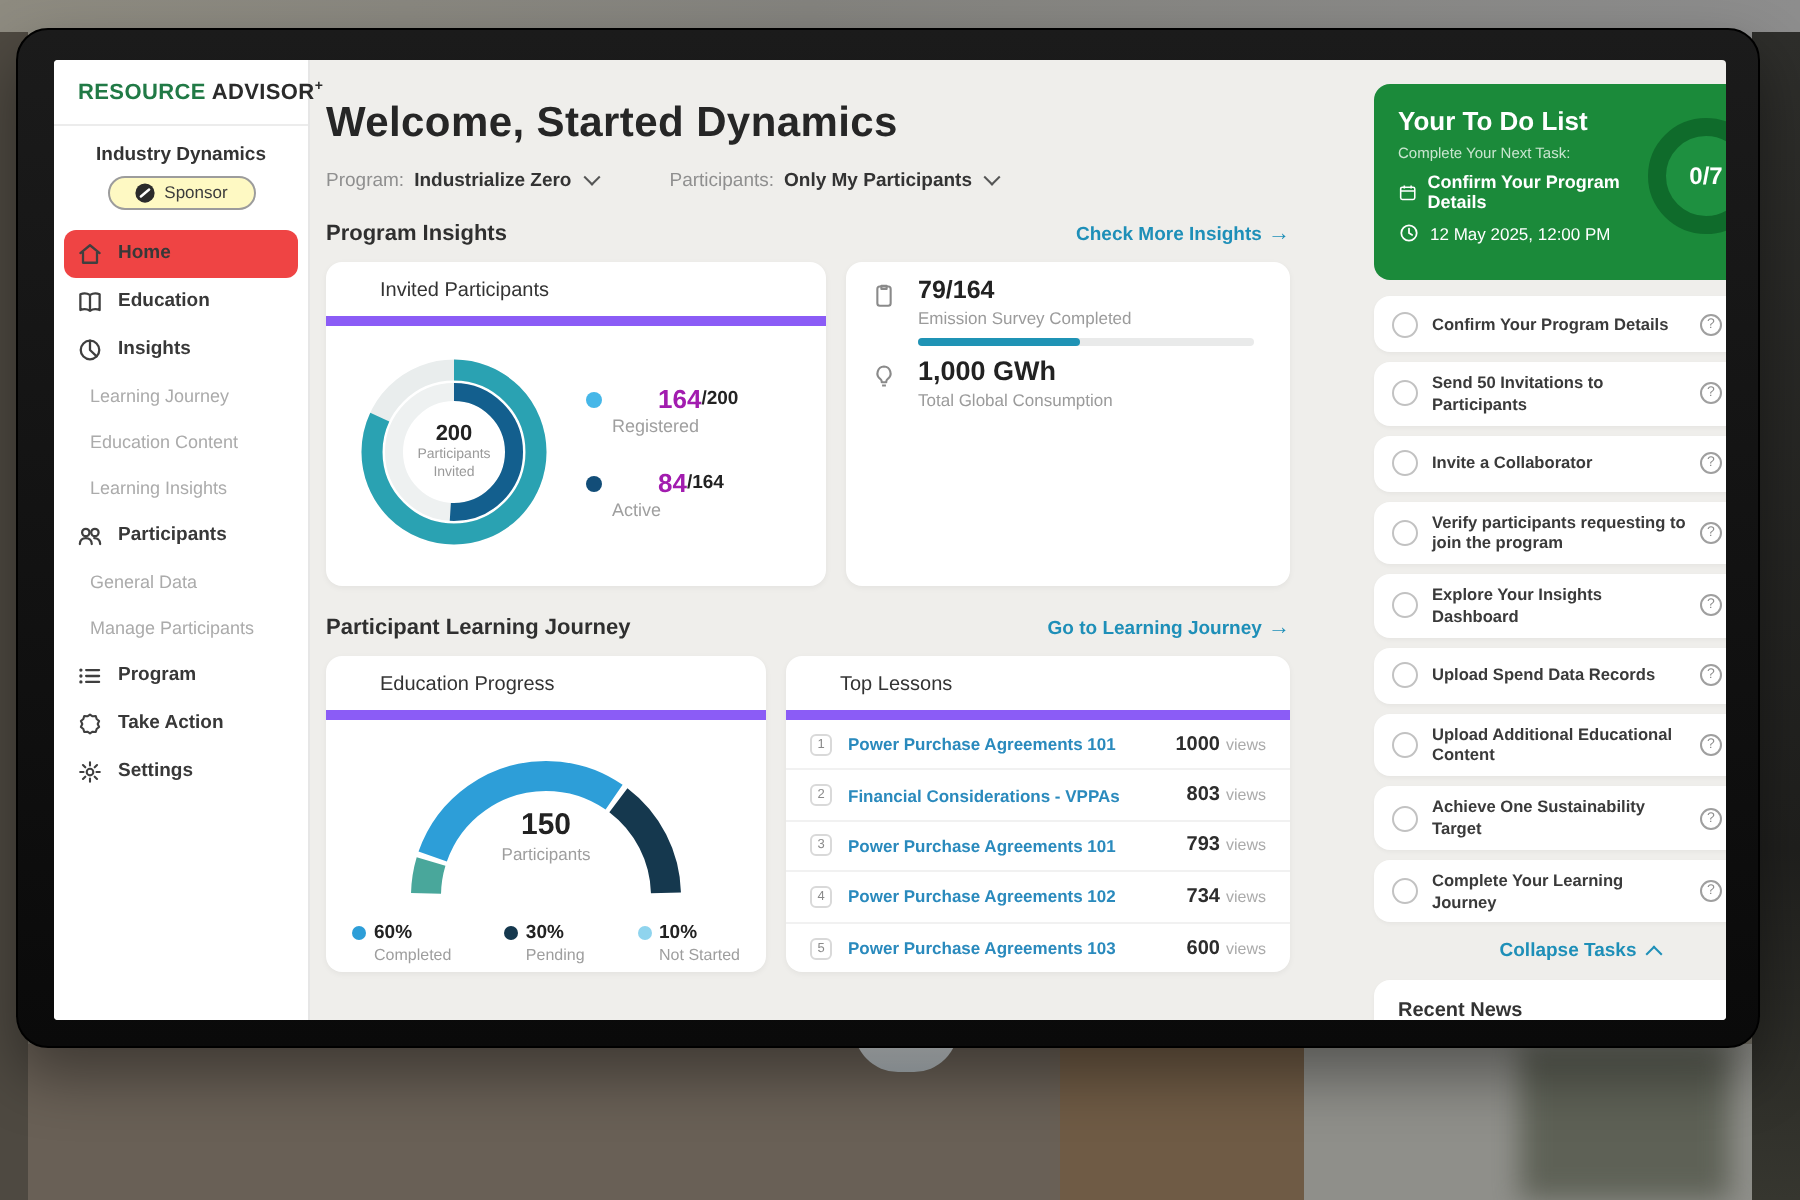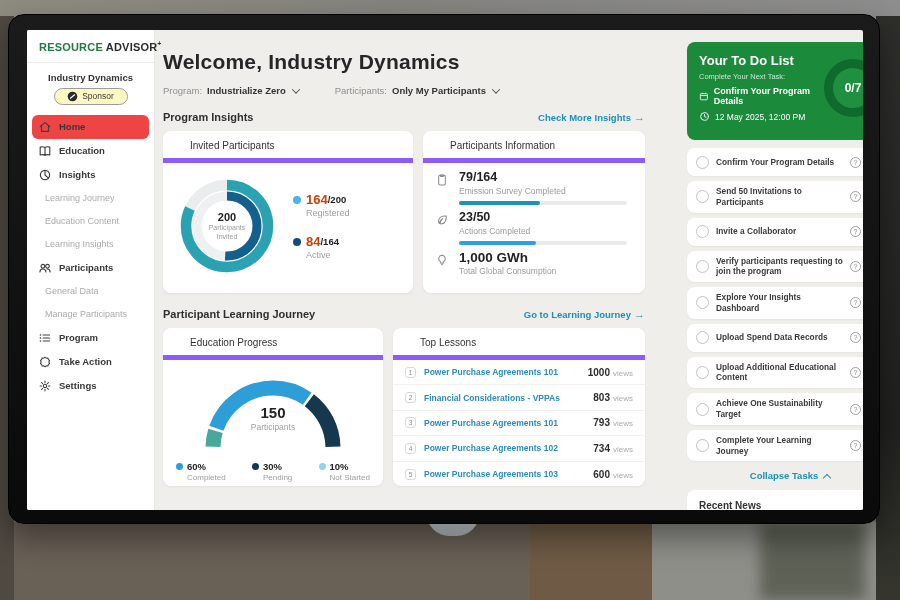--- a/index.html
+++ b/index.html
@@ -69,21 +69,21 @@
   .invited-body { display:flex; align-items:center; padding:5px 6px; }
   .donut-wrap { position:relative; width:116px; height:116px; flex:none; }
   .donut-center { position:absolute; inset:0; display:flex; flex-direction:column; align-items:center; justify-content:center; text-align:center; }
   .dc-val { font-size:11px; font-weight:bold; color:#222; }
   .dc-label { font-size:7px; color:#9a9a9a; width:52px; line-height:1.25; margin-top:1px; }
   .legend { margin-left:8px; display:flex; flex-direction:column; gap:16px; }
   .dot { width:8px; height:8px; border-radius:50%; display:inline-block; margin-right:5px; flex:none; }
   .dot-registered { background:#46b7e8; }
   .dot-active { background:#124d78; }
   .leg-top { display:flex; align-items:center; }
-  .leg-val { font-size:13px; font-weight:bold; color:#c2410c; }
+  .leg-val { font-size:13px; font-weight:bold; color:#a21caf;margin-left:23px; }
   .leg-total { font-size:9.5px; font-weight:bold; color:#222; }
   .leg-label { font-size:9px; color:#9f9f9f; margin-left:13px; margin-top:1px; }
 
   
   .card-pinfo { flex:1; height:162px; }
   .pinfo-body { padding:8px 12px 0; }
   .stat { display:flex; gap:8px; margin-bottom:6px; }
   .stat-icon { width:16px; padding-top:2px; flex:none; }
   .stat-val { font-size:12.5px; font-weight:bold; color:#222; line-height:1.1; }
   .stat-label { font-size:8.5px; color:#9b9b9b; margin-top:1px; }
@@ -235,21 +235,21 @@
             <svg width="14" height="14" viewBox="0 0 16 16" fill="none" stroke="#3f3f3f" stroke-width="1.2" stroke-linecap="round">
                 <circle cx="8" cy="8" r="1.9"></circle>
                 <path d="M8 2.4v1.9M8 11.7v1.9M2.4 8h1.9M11.7 8h1.9M4 4l1.3 1.3M10.7 10.7L12 12M12 4l-1.3 1.3M5.3 10.7L4 12"></path>
               </svg>
             <span>Settings</span>
           </div>
         </nav>
       </aside>
 
       <main class="main">
-        <div class="h1">Welcome, Industry Dynamics</div>
+        <div class="h1">Welcome, Started Dynamics</div>
 
         <div class="filters">
           <div>
             <span class="f-label">Program:</span><span class="f-value">Industrialize Zero</span><span class="chev"></span>
           </div>
           <div>
             <span class="f-label">Participants:</span><span class="f-value">Only My Participants</span><span class="chev"></span>
           </div>
         </div>
 
@@ -290,48 +290,33 @@
                       <span class="leg-val">84</span>
                       <span class="leg-total">/164</span>
                     </div>
                   <div class="leg-label">Active</div>
                 </div>
               </div>
             </div>
           </div>
 
           <div class="card card-pinfo">
-            <div class="card-h">Participants Information</div>
             <div class="pinfo-body">
               <div class="stat">
                 <span class="stat-icon">
                   <svg width="14" height="14" viewBox="0 0 16 16" fill="none" stroke="#8a8a8a" stroke-width="1.2" stroke-linejoin="round">
                       <rect x="4.2" y="2.6" width="7.6" height="11" rx="1.4"></rect>
                       <path d="M6.5 2.2h3v1.8h-3z"></path>
                     </svg>
                 </span>
                 <div style="flex:1">
                   <div class="stat-val">79/164</div>
                   <div class="stat-label">Emission Survey Completed</div>
                   <div class="bar">
                       <div class="bar-fill fill-1" style="width: 48%;"></div>
-                    </div>
-                </div>
-              </div>
-              <div class="stat">
-                <span class="stat-icon">
-                  <svg width="14" height="14" viewBox="0 0 16 16" fill="none" stroke="#8a8a8a" stroke-width="1.2" stroke-linejoin="round">
-                      <path d="M12.8 3.4c-4.6-.4-8.2 1.6-8.6 5.2-.2 1.8.6 3.2.6 3.2s.9-3.8 4.2-5.6c-2.6 2.3-3.4 5.9-3.4 5.9.7.3 1.6.4 2.5.3 3.6-.4 5.1-5.4 4.7-9z"></path>
-                    </svg>
-                </span>
-                <div style="flex:1">
-                  <div class="stat-val">23/50</div>
-                  <div class="stat-label">Actions Completed</div>
-                  <div class="bar">
-                      <div class="bar-fill fill-2" style="width: 46%;"></div>
                     </div>
                 </div>
               </div>
               <div class="stat">
                 <span class="stat-icon">
                   <svg width="14" height="14" viewBox="0 0 16 16" fill="none" stroke="#8a8a8a" stroke-width="1.2" stroke-linejoin="round">
                       <path d="M8 2.6a3.9 3.9 0 0 0-2.2 7c.5.4.9 1 .9 1.6v.4h2.6v-.4c0-.6.4-1.2.9-1.6a3.9 3.9 0 0 0-2.2-7z"></path>
                       <path d="M6.9 13.4h2.2"></path>
                     </svg>
                 </span>

